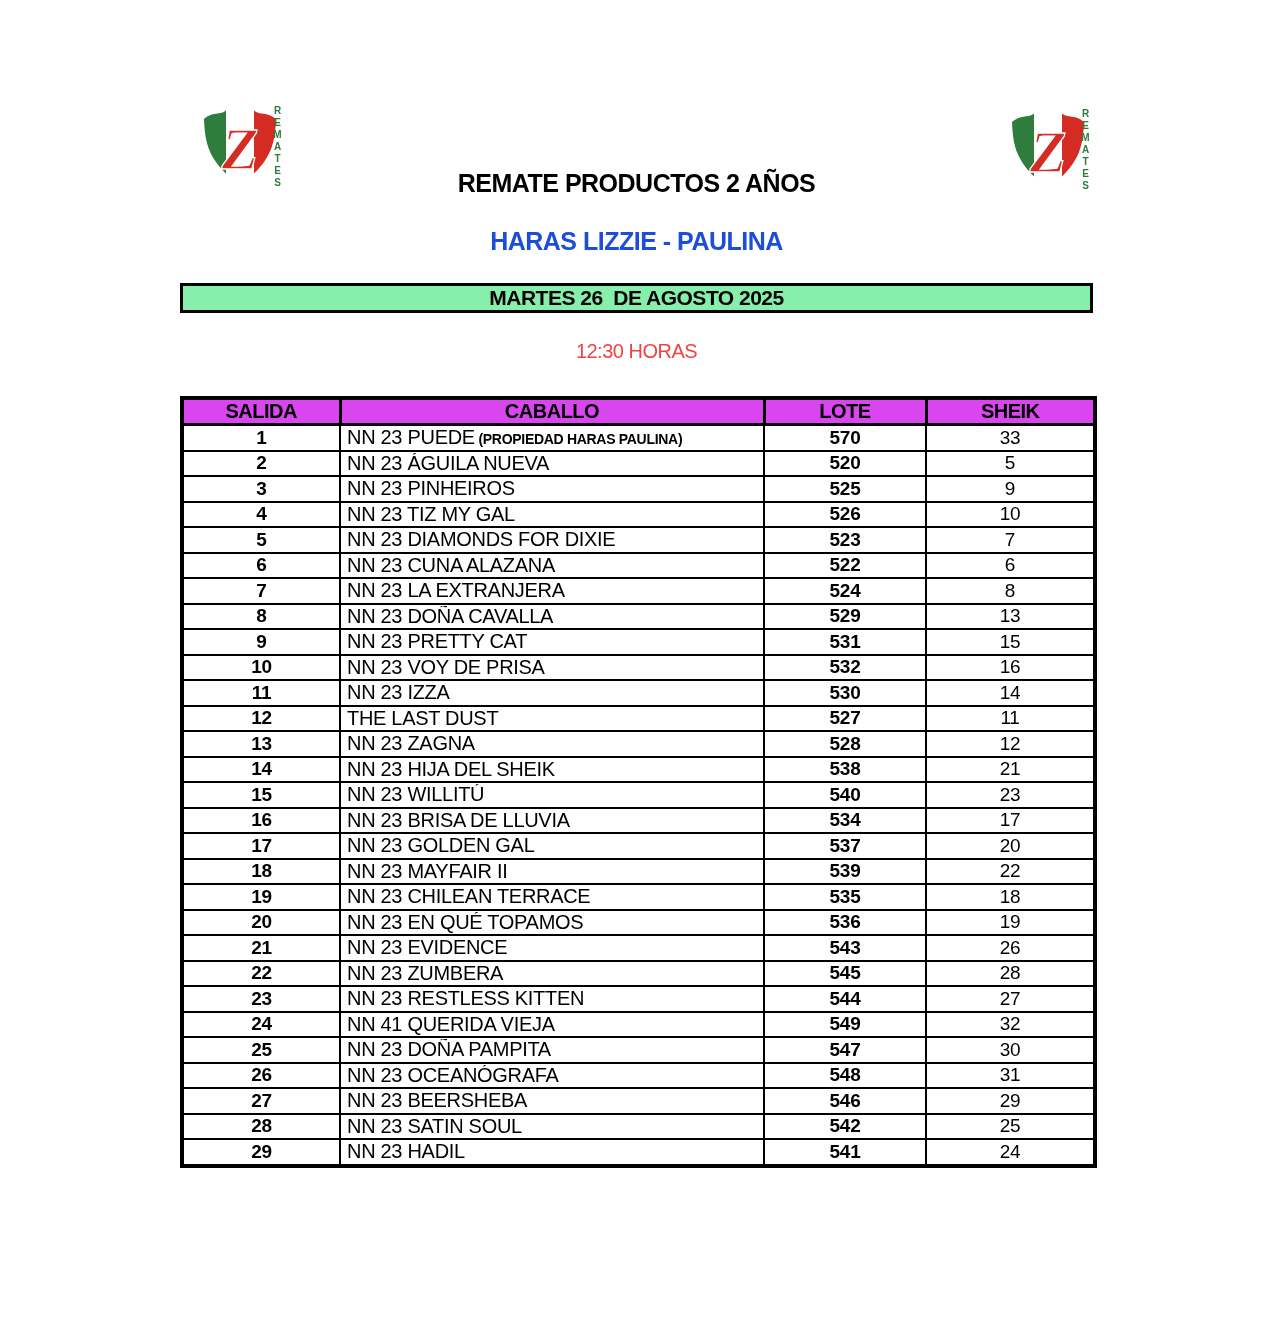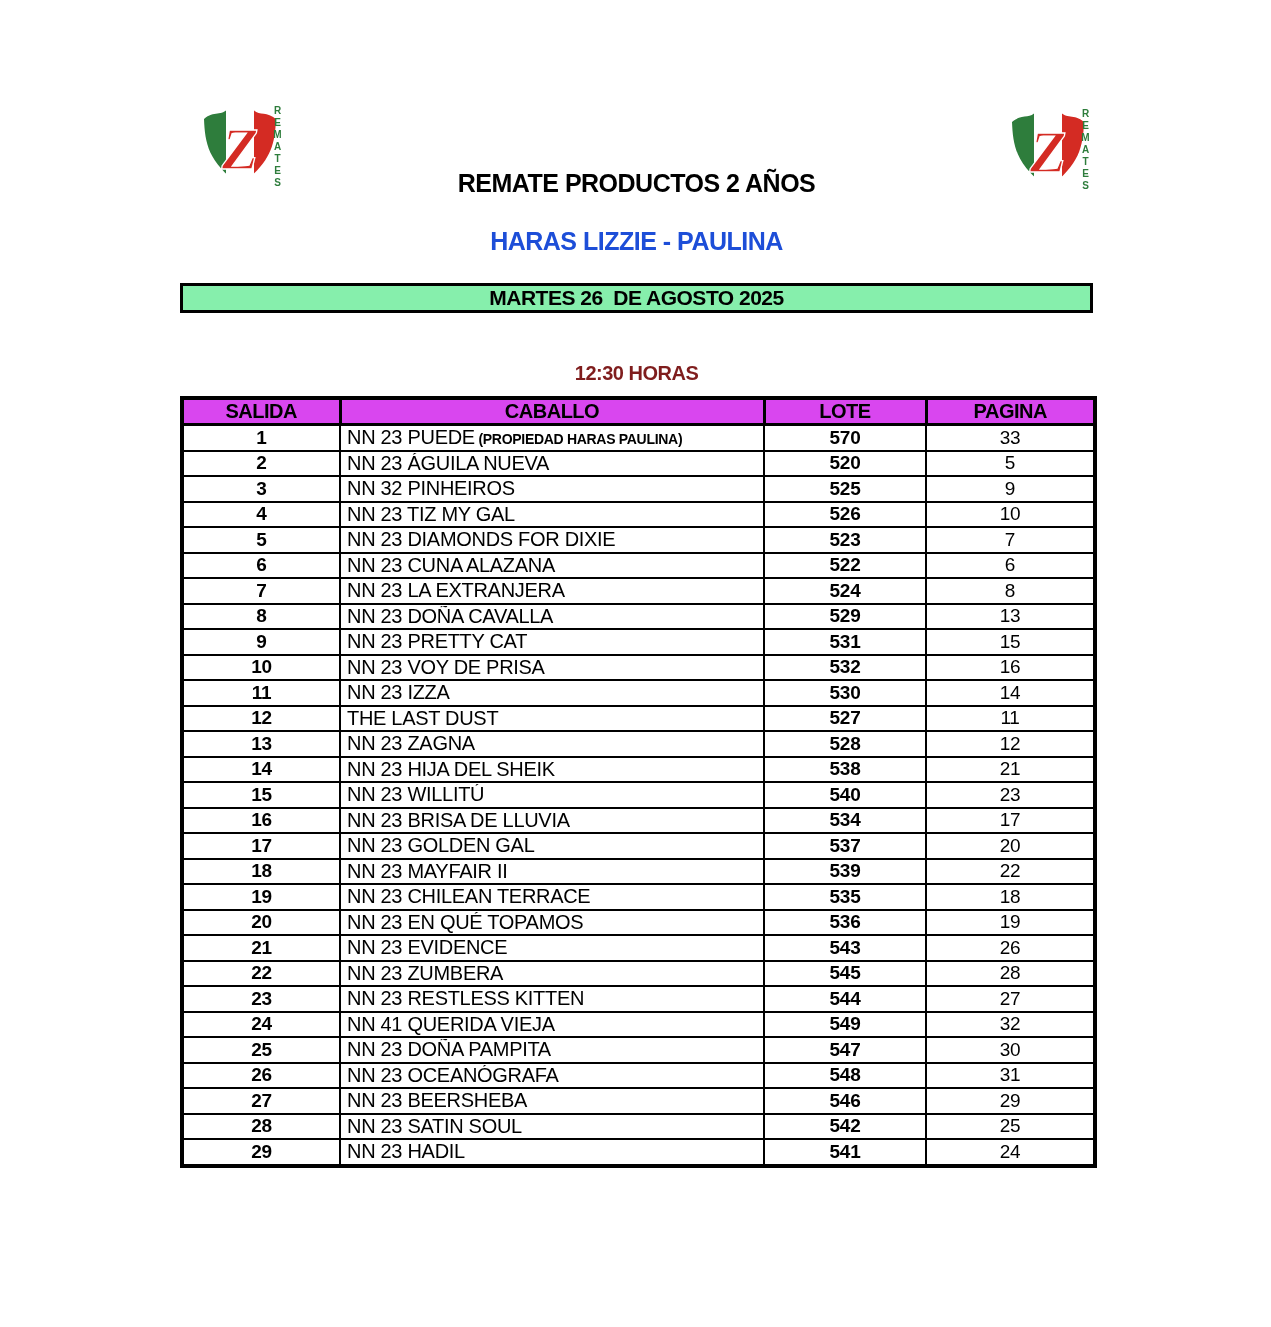--- a/index.html
+++ b/index.html
@@ -17,22 +17,22 @@
   .title-sub    { top:169px; }
   .title-event  { top:227px; color:#1d4ed8; }
 
   .date-banner {
     position:absolute; left:0; top:283px; width:907px; height:24px;
     background:#86efac; border:3px solid #000000;
     text-align:center; font-weight:bold; font-size:21px; line-height:24px;
     letter-spacing:-0.5px; white-space:pre;
   }
   .time-line {
-    position:absolute; left:0; top:362px; width:100%; text-align:center;
-    color:#7f1d1d; font-weight:bold; font-size:20px; letter-spacing:-0.5px;
+    position:absolute; left:0; top:340px; width:100%; text-align:center;
+    color:#ef4444; font-weight:normal; font-size:20px; letter-spacing:-0.5px;
   }
 
   table.order-table {
     position:absolute; left:0; top:396px; width:913px;
     border-collapse:collapse; table-layout:fixed;
     border:4px solid #000;
   }
   .order-table th {
     background:#d946ef; border:3px solid #000;
     font-weight:bold; font-size:20px; letter-spacing:-0.5px;
@@ -111,41 +111,41 @@
         <col style="width:158px">
         <col style="width:424px">
         <col style="width:162px">
         <col style="width:169px">
       </colgroup>
       <thead>
         <tr>
           <th>SALIDA</th>
           <th>CABALLO</th>
           <th>LOTE</th>
-          <th>PAGINA</th>
+          <th>SHEIK</th>
         </tr>
       </thead>
       <tbody>
   <tr>
     <td class="c-salida">1</td>
     <td class="c-caballo"><span>NN 23 PUEDE</span><span class="note"> (PROPIEDAD HARAS PAULINA)</span></td>
     <td class="c-lote">570</td>
     <td class="c-pagina">33</td>
   </tr>
 
   <tr>
     <td class="c-salida">2</td>
     <td class="c-caballo"><span>NN 23 ÁGUILA NUEVA</span></td>
     <td class="c-lote">520</td>
     <td class="c-pagina">5</td>
   </tr>
 
   <tr>
     <td class="c-salida">3</td>
-    <td class="c-caballo"><span>NN 32 PINHEIROS</span></td>
+    <td class="c-caballo"><span>NN 23 PINHEIROS</span></td>
     <td class="c-lote">525</td>
     <td class="c-pagina">9</td>
   </tr>
 
   <tr>
     <td class="c-salida">4</td>
     <td class="c-caballo"><span>NN 23 TIZ MY GAL</span></td>
     <td class="c-lote">526</td>
     <td class="c-pagina">10</td>
   </tr>

